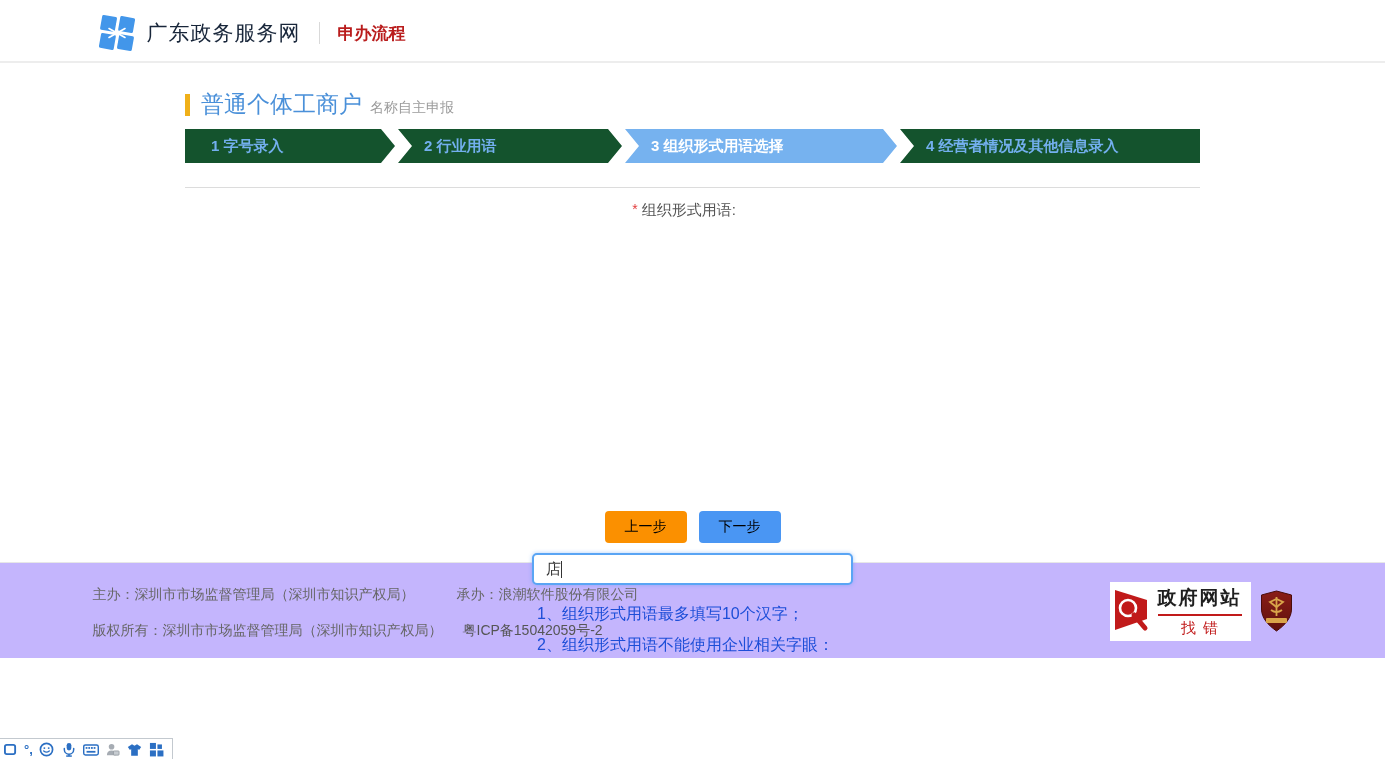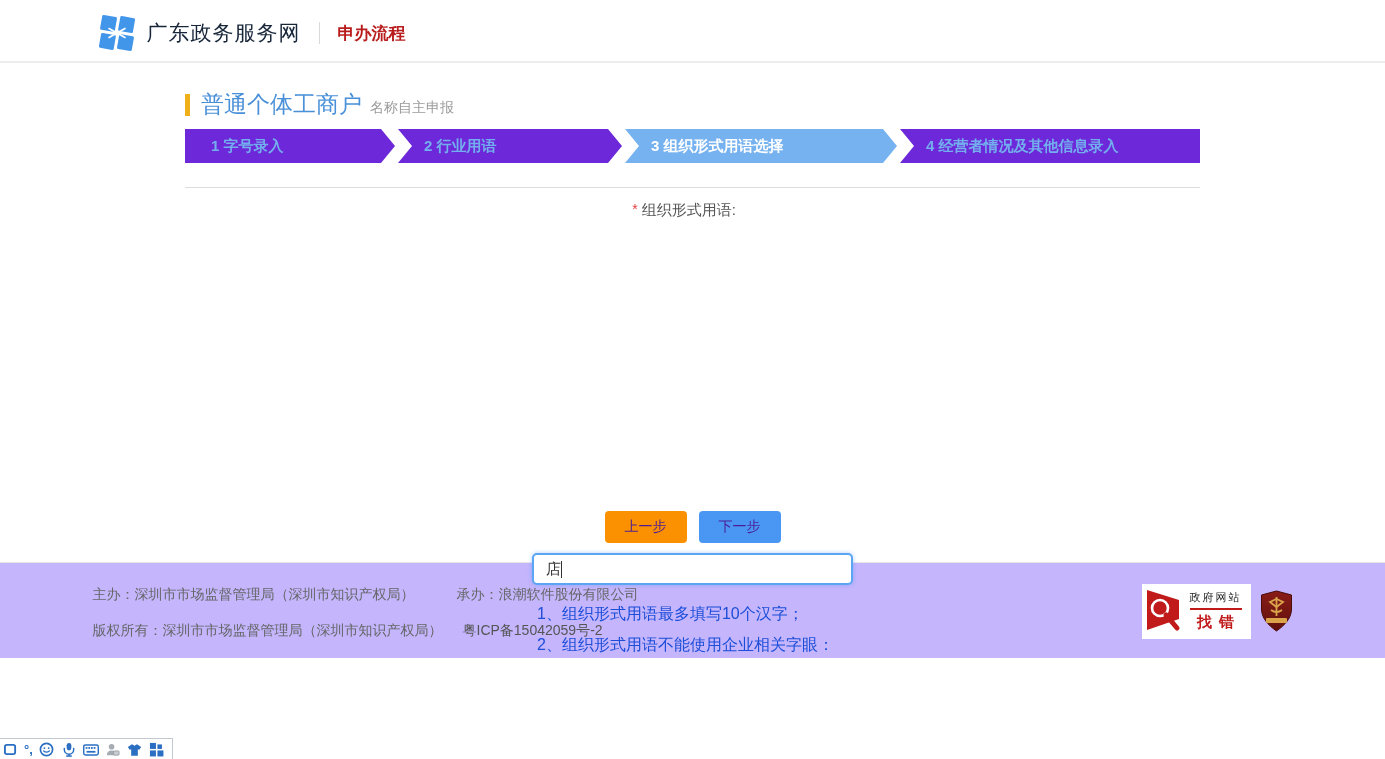--- a/index.html
+++ b/index.html
@@ -18,21 +18,21 @@
 
   
   .main { width:1015px; margin:0 auto; height:499px; position:relative; }
   .title-row { display:flex; align-items:center; padding-top:26px; }
   .title-bar { width:5px; height:22px; background:#f0b019; margin-right:11px; }
   .page-title { font-size:23px; color:#4a90d9; font-weight:500; }
   .page-subtitle { font-size:14px; color:#9b9b9b; margin-left:8px; margin-top:6px; }
 
   .steps { display:flex; margin-top:9px; height:34px; }
   .step { height:34px; line-height:34px; font-size:15px; font-weight:bold;
-    background:#6d28d9; color:#73afee; padding-left:26px; margin-right:3px;
+    background:#14532d; color:#73afee; padding-left:26px; margin-right:3px;
     clip-path: polygon(0 0, calc(100% - 14px) 0, 100% 50%, calc(100% - 14px) 100%, 0 100%, 14px 50%);
     white-space:nowrap; overflow:hidden; }
   .step.first { clip-path: polygon(0 0, calc(100% - 14px) 0, 100% 50%, calc(100% - 14px) 100%, 0 100%); }
   .step.last { clip-path: polygon(0 0, 100% 0, 100% 100%, 0 100%, 14px 50%); margin-right:0; flex:1; }
   .step.active { background:#76b2ef; color:#ffffff; }
   .s1 { flex:0 0 210px; } .s2 { flex:0 0 224px; } .s3 { flex:0 0 272px; }
 
   .rule { height:1px; background:#dcdcdc; margin-top:24px; }
 
   .form-row { display:flex; align-items:center; margin-top:13px;flex-direction:column; }
@@ -45,41 +45,41 @@
     outline:none; font-family:"Liberation Sans", sans-serif; }
   .caret { position:absolute; left:29px; top:8px; width:1px; height:17px; background:#333;
     animation: blink 1s steps(1) infinite; }
   @keyframes blink { 50% { opacity:0; } }
 
   .hints { margin-left:352px; margin-top:19px; }
   .hint { font-size:16px; color:#1d4ed8; line-height:20px; margin-bottom:11px; }
 
   .actions { position:absolute; left:0; right:0; top:448px; display:flex;
     justify-content:center; gap:12px; }
-  .btn { width:82px; height:32px; border:none; border-radius:4px; color:#4c1d95;
+  .btn { width:82px; height:32px; border:none; border-radius:4px; color:#000000;
     font-size:14px; cursor:pointer; font-family:"Liberation Sans", sans-serif; }
   .btn-prev { background:#fb9000; }
   .btn-next { background:#4a96f3; }
 
   
   .footer { height:96px; background:#c4b5fd; border-top:1px solid #e7e7e8; }
   .footer-inner { display:flex; justify-content:space-between; align-items:center; height:96px; }
   .footer-lines { padding-top:2px; }
   .footer-line { font-size:14px; color:#666; line-height:16px; margin-bottom:20px; }
   .footer-line:last-child { margin-bottom:0; }
   .footer-sep { display:inline-block; width:42px; }
   .footer-sep2 { display:inline-block; width:20px; }
   .icp-link { color:#555; text-decoration:none; cursor:pointer; }
   .badges { display:flex; align-items:center; gap:9px; }
   .jiucuo { display:flex; align-items:center; background:#fff; padding:3px 9px 3px 4px;
     cursor:pointer; }
   .jiucuo-text { margin-left:7px; text-align:center; }
-  .jiucuo-top { font-size:11px; font-weight:normal; color:#1f1f1f; letter-spacing:2px; }
+  .jiucuo-top { font-size:19px; font-weight:bold; color:#1f1f1f; letter-spacing:2px; }
   .jiucuo-rule { height:2px; background:#c11a1a; margin:3px 0 3px 0; }
-  .jiucuo-bottom { font-size:15px; font-weight:bold; color:#c11a1a; letter-spacing:7px;
+  .jiucuo-bottom { font-size:15px; font-weight:normal; color:#c11a1a; letter-spacing:7px;
     padding-left:7px; }
   .shield { width:33px; height:42px; cursor:pointer; }
 
   
   .ime-bar { position:fixed; left:0; bottom:0; height:21px; background:#fff;
     border:1px solid #c3c9cf; border-left:none; border-bottom:none;
     display:flex; align-items:center; gap:6px; padding:1px 7px 0 2px; }
   .ime-icon { width:16px; height:16px; display:inline-flex; align-items:center;
     justify-content:center; cursor:pointer; }
   .ime-punct { color:#2b6fc3; font-weight:bold; font-size:13px; line-height:14px; cursor:pointer; }

